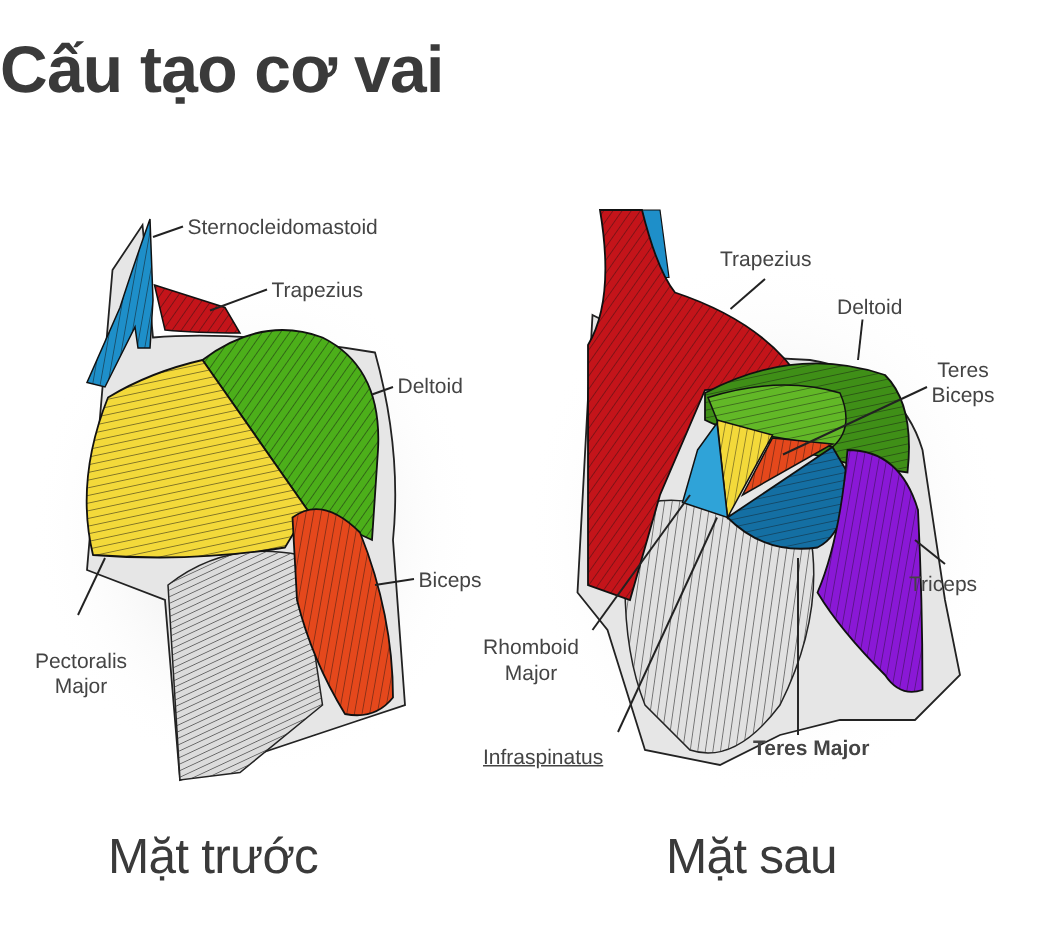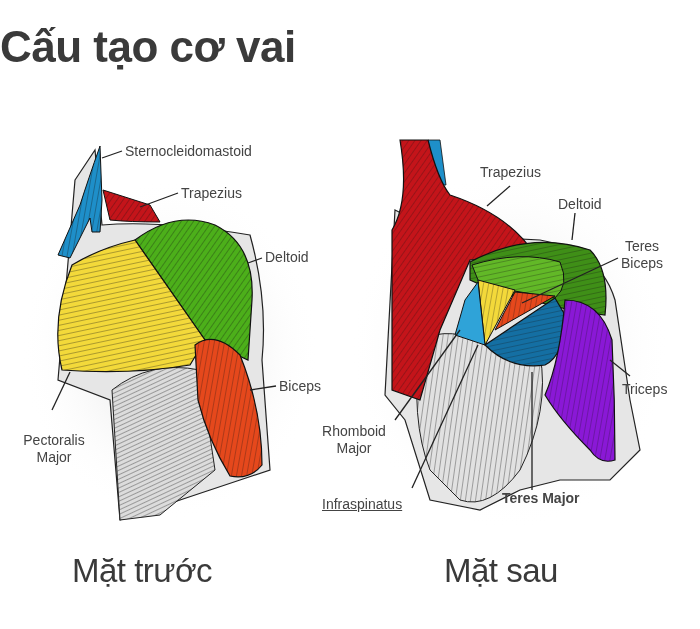--- a/index.html
+++ b/index.html
@@ -145,21 +145,21 @@
   <div>Pectoralis</div>
   <div>Major</div>
 </div>
 
 <div class="lbl" style="left:480px; top:164px;">Trapezius</div>
 <div class="lbl" style="left:558px; top:196px;">Deltoid</div>
 <div class="lbl center" style="left:620px; top:238px; width:44px;">
   <div>Teres</div>
   <div>Biceps</div>
 </div>
-<div class="lbl" style="left:622px; top:381px;">Triceps</div>
+<div class="lbl" style="left:606px; top:381px;">Triceps</div>
 <div class="lbl center" style="left:318px; top:423px; width:72px;">
   <div>Rhomboid</div>
   <div>Major</div>
 </div>
 <div class="lbl" style="left:322px; top:496px;text-decoration:underline;">Infraspinatus</div>
 <div class="lbl" style="left:502px; top:490px;font-weight:bold;">Teres Major</div>
 
 <div class="caption front">Mặt trước</div>
 <div class="caption back">Mặt sau</div>
 

